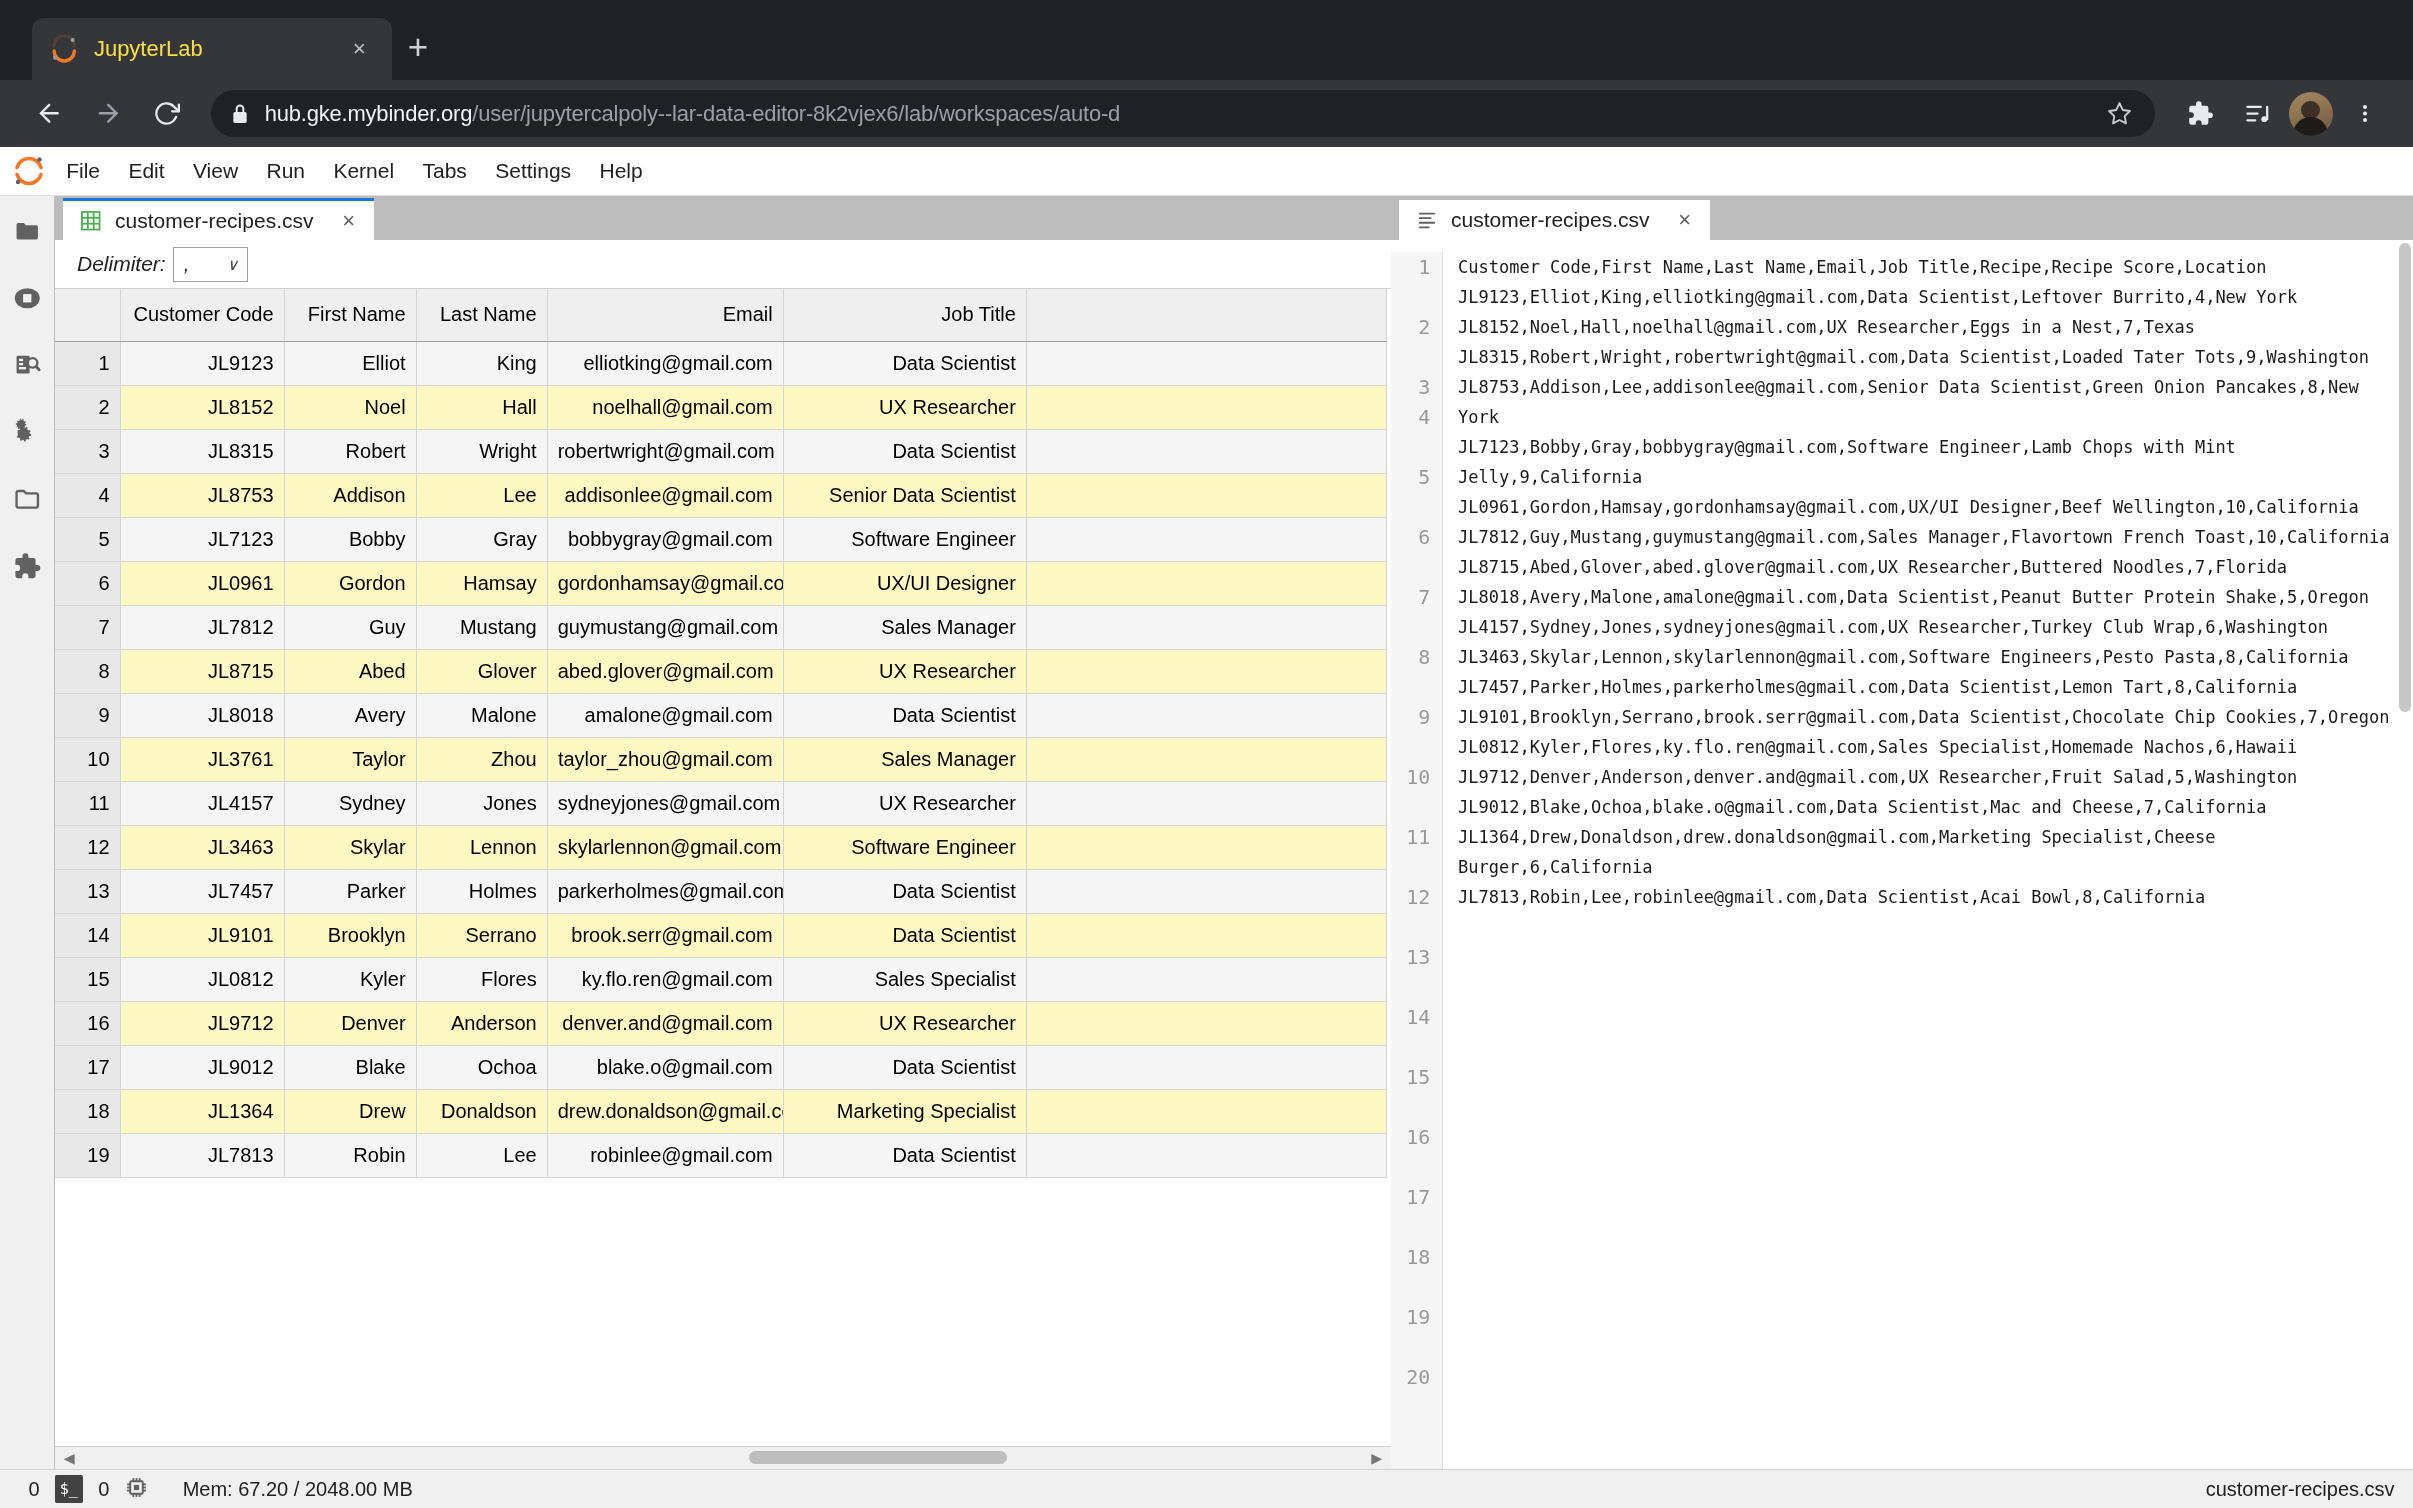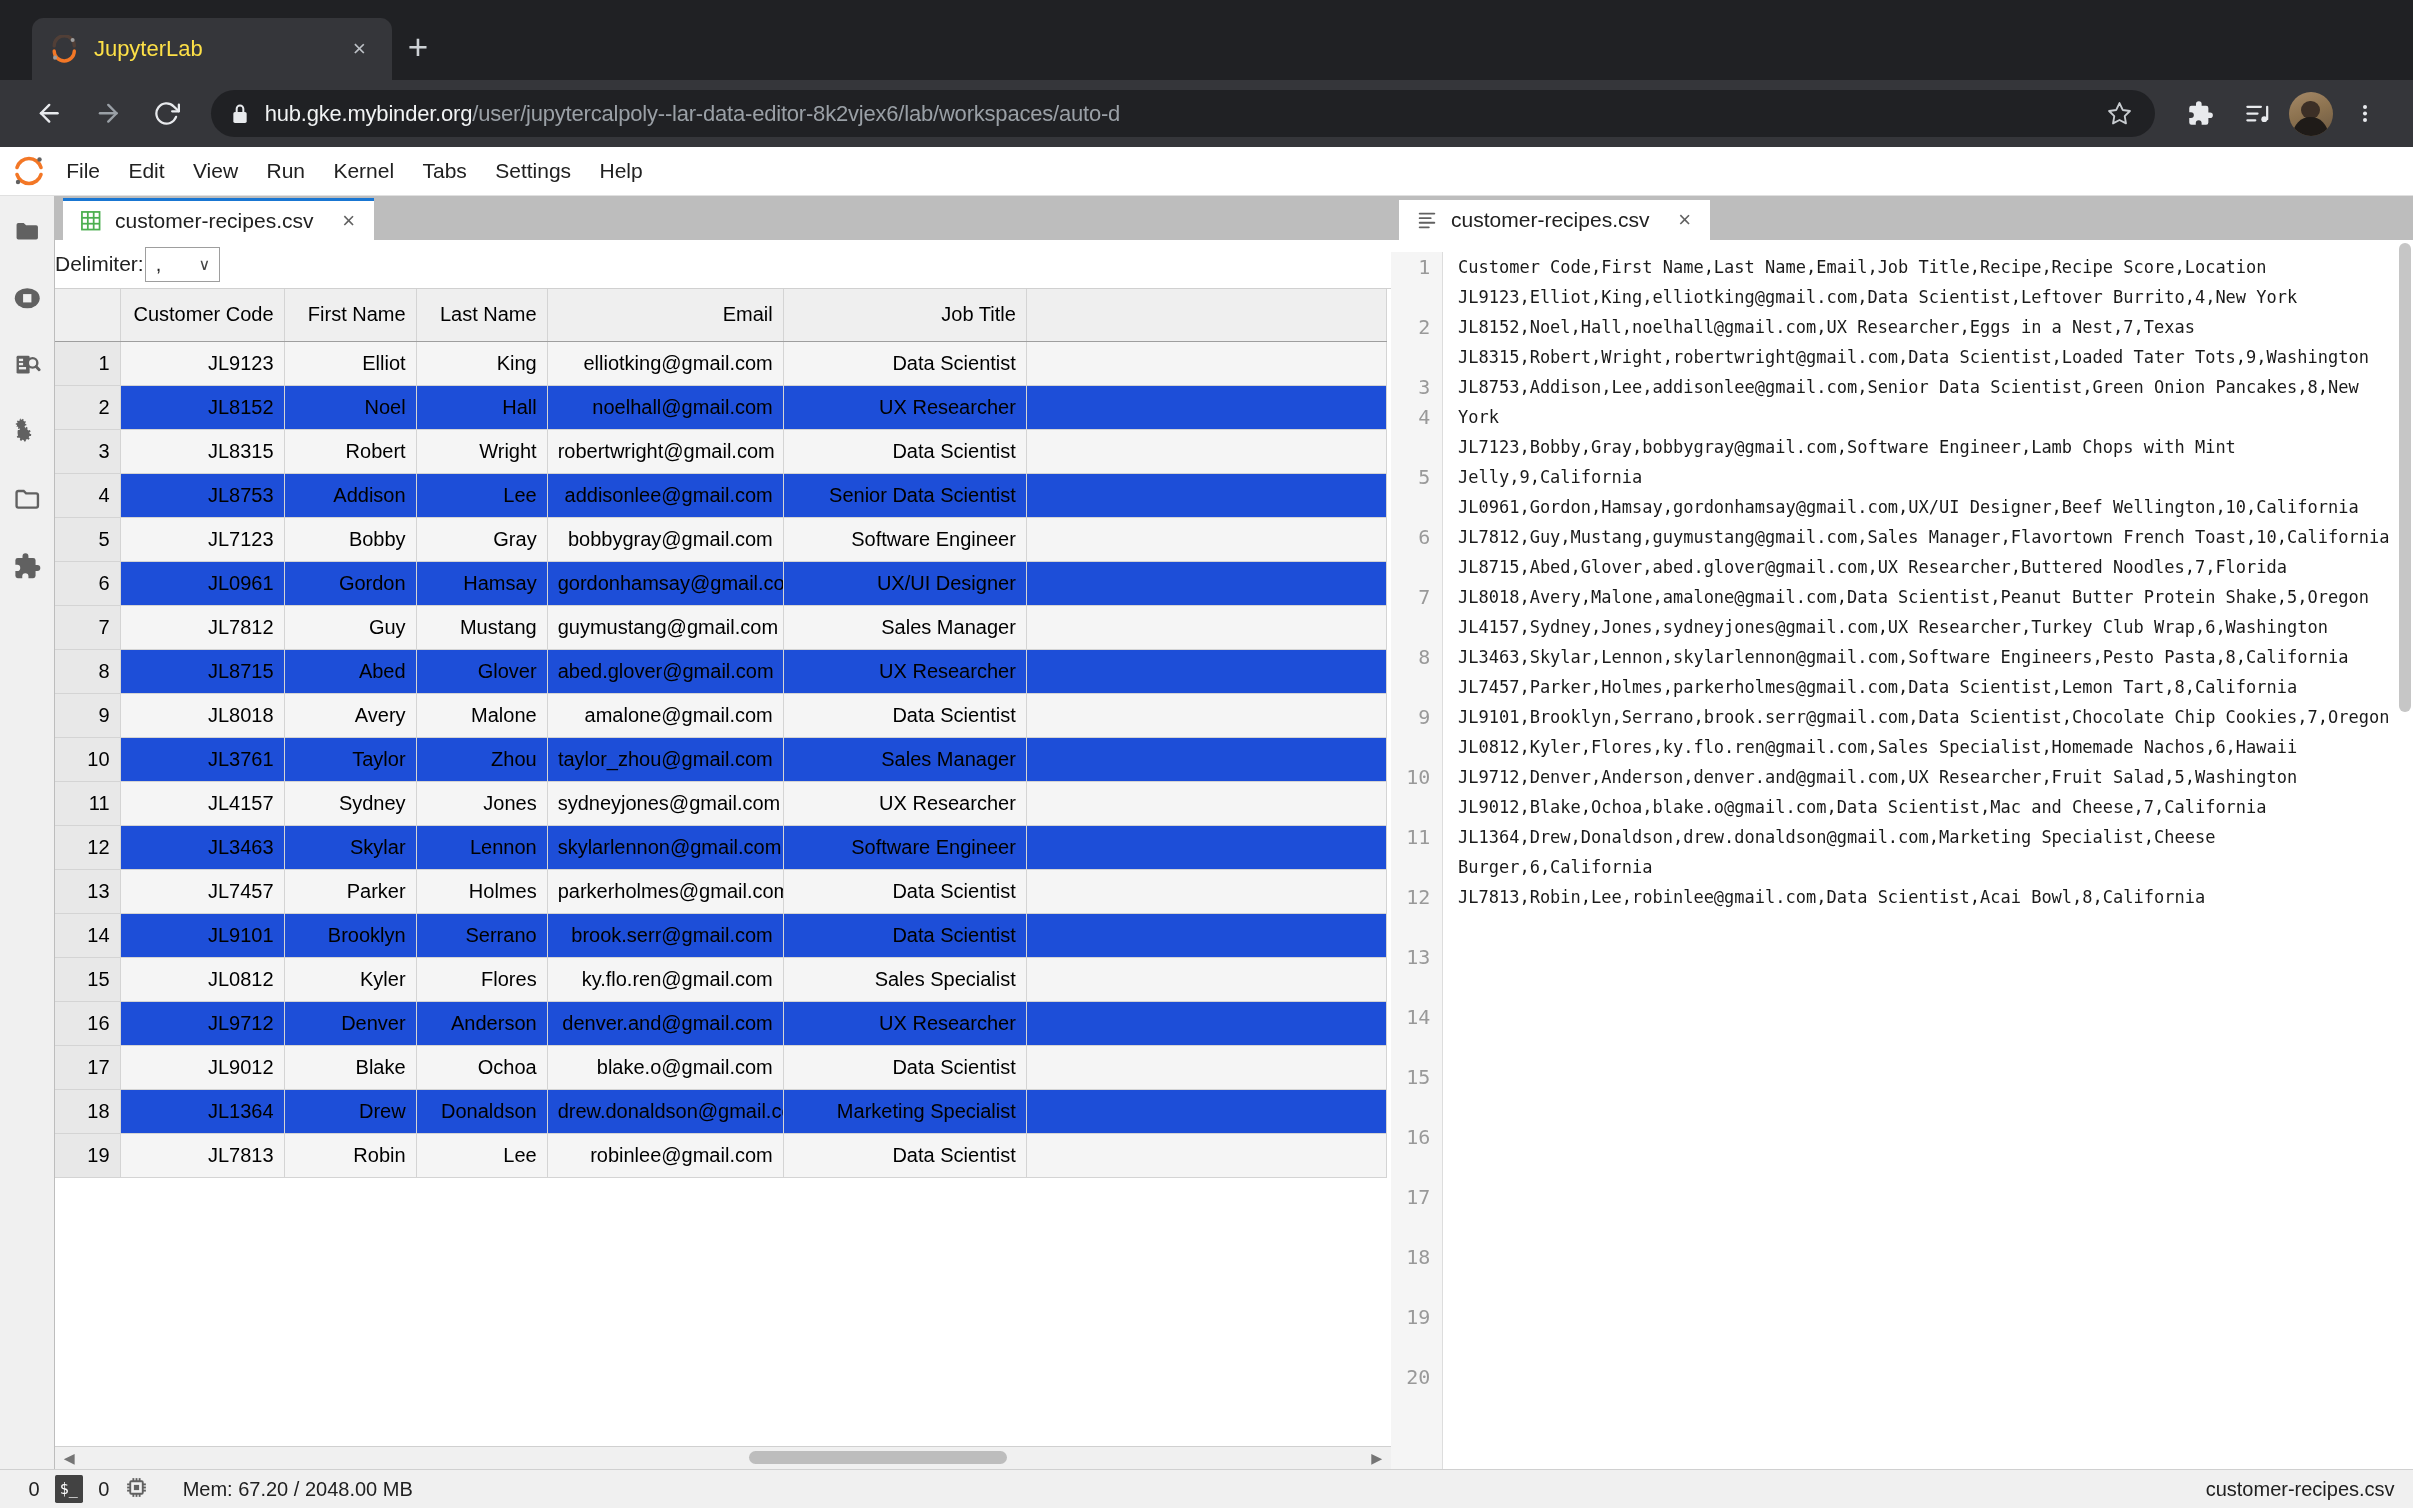--- a/index.html
+++ b/index.html
@@ -114,21 +114,21 @@
   .ptab.active-plain { border-top: 0; }
   .ptab-icon { width: 25px; height: 25px; flex: 0 0 25px; display: flex; align-items: center; justify-content: center; }
   .ptab-label { font-size: 21px; color: #212121; white-space: nowrap; }
   .ptab-close { color: #616161; font-size: 22px; margin-left: 11.7px; width: 23.5px; text-align: center; }
 
   .pcontent { flex: 1; background: #fff; display: flex; flex-direction: column; min-height: 0; overflow: hidden; }
 
   
   .csv-toolbar {
     height: 49px; flex: 0 0 49px; display: flex; align-items: center;
-    gap: 1px; background: #fff; border-bottom: 0.8px solid #d0d0d0;
+    padding-left: 22px; gap: 7px; background: #fff; border-bottom: 0.8px solid #d0d0d0; font-style: italic;
   }
   .delim-label { font-size: 21px; color: #212121; }
   .delim-select {
     width: 75px; height: 35px; border: 0.8px solid #9e9e9e; background: #fff;
     display: flex; align-items: center; justify-content: space-between;
     padding: 0 8.4px 0 10px; font-size: 20px; color: #212121;
   }
   .caret { font-size: 16px; color: #444; }
 
   
@@ -140,21 +140,21 @@
     text-align: right; border-right: 0.8px solid #d4d4d4;
     border-bottom: 0.8px solid #d4d4d4; white-space: nowrap;
     overflow: hidden; font-weight: normal;
   }
   table.grid th { background: #efefef; border-bottom: 1.7px solid #9e9e9e; height: 52px; }
   td.rownum, th.corner {
     background: #e8e8e8; width: 65px; text-align: right; padding-right: 11.7px;
     border-right: 0.8px solid #bdbdbd;
   }
   tr.odd td:not(.rownum) { background: #f5f5f5; }
-  tr.even td:not(.rownum) { background: #1d4ed8; }
+  tr.even td:not(.rownum) { background: #fef9c3; }
   .col-code  { width: 164px; }
   .col-first { width: 132px; }
   .col-last  { width: 131px; }
   .col-email { width: 236px; }
   .col-job   { width: 243px; }
   .col-pad   { width: 360px; }
 
   .hscroll {
     height: 23.5px; flex: 0 0 23.5px; background: #f0f0f0;
     border-top: 0.8px solid #d0d0d0; display: flex; align-items: center;

